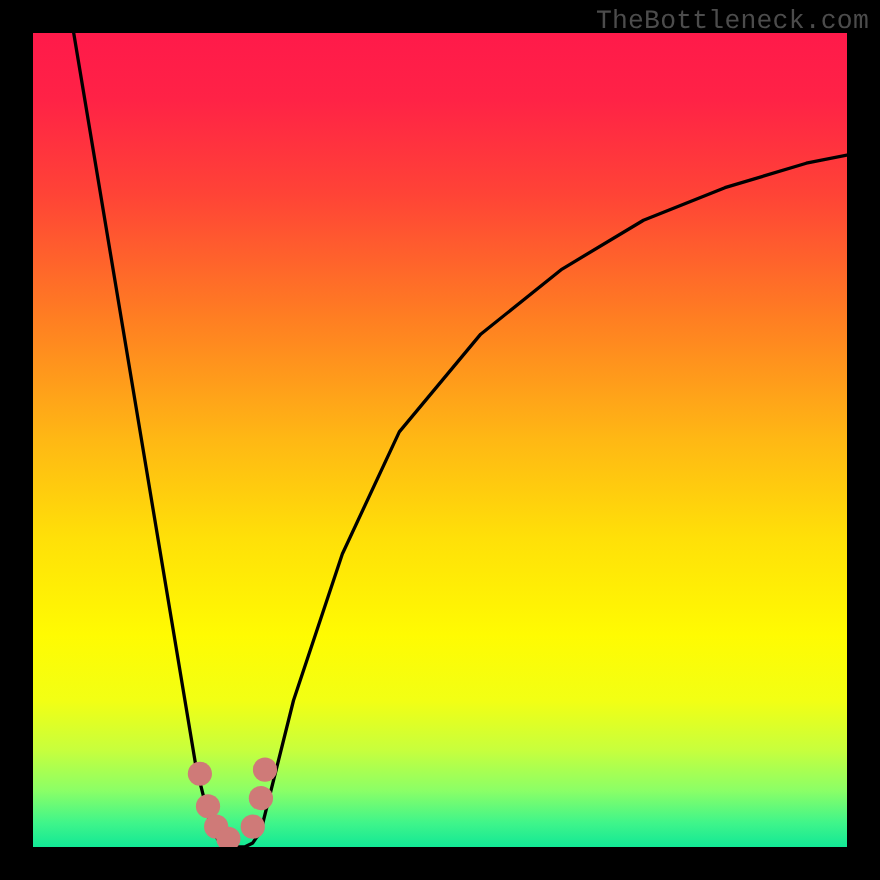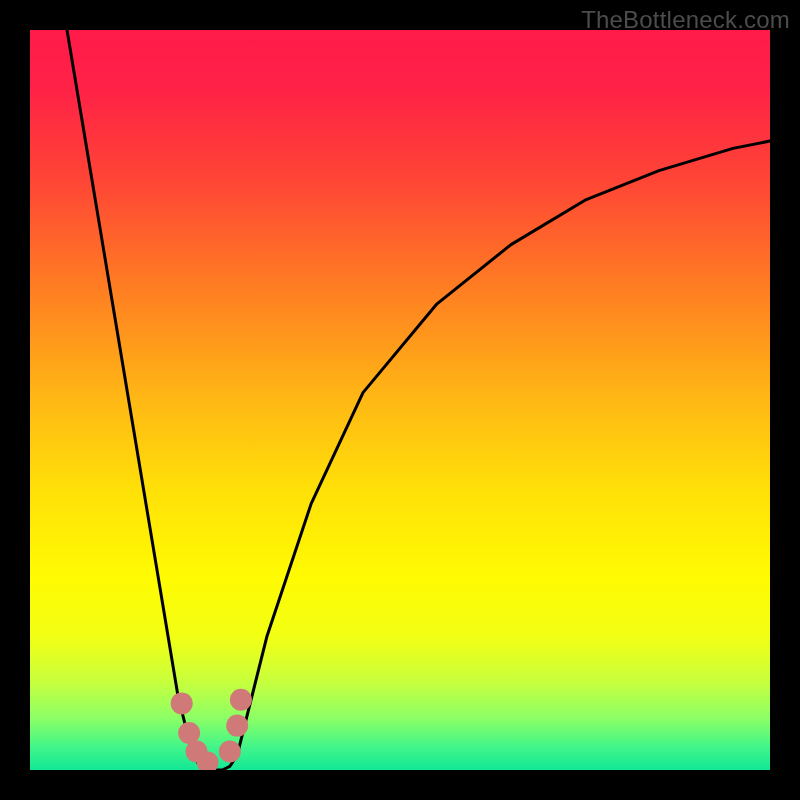--- a/index.html
+++ b/index.html
@@ -9,20 +9,21 @@
   height: 800px;
   overflow: hidden;
   background: #000;
   font-family: Arial, Helvetica, sans-serif;
 }
 .frame {
   position: relative;
   width: 800px;
   height: 800px;
   background: #000;
+  font-family: Liberation Mono, monospace;
 }
 .plot-area {
   position: absolute;
   left: 30px;
   top: 30px;
   width: 740px;
   height: 740px;
   
 }
 .watermark {

